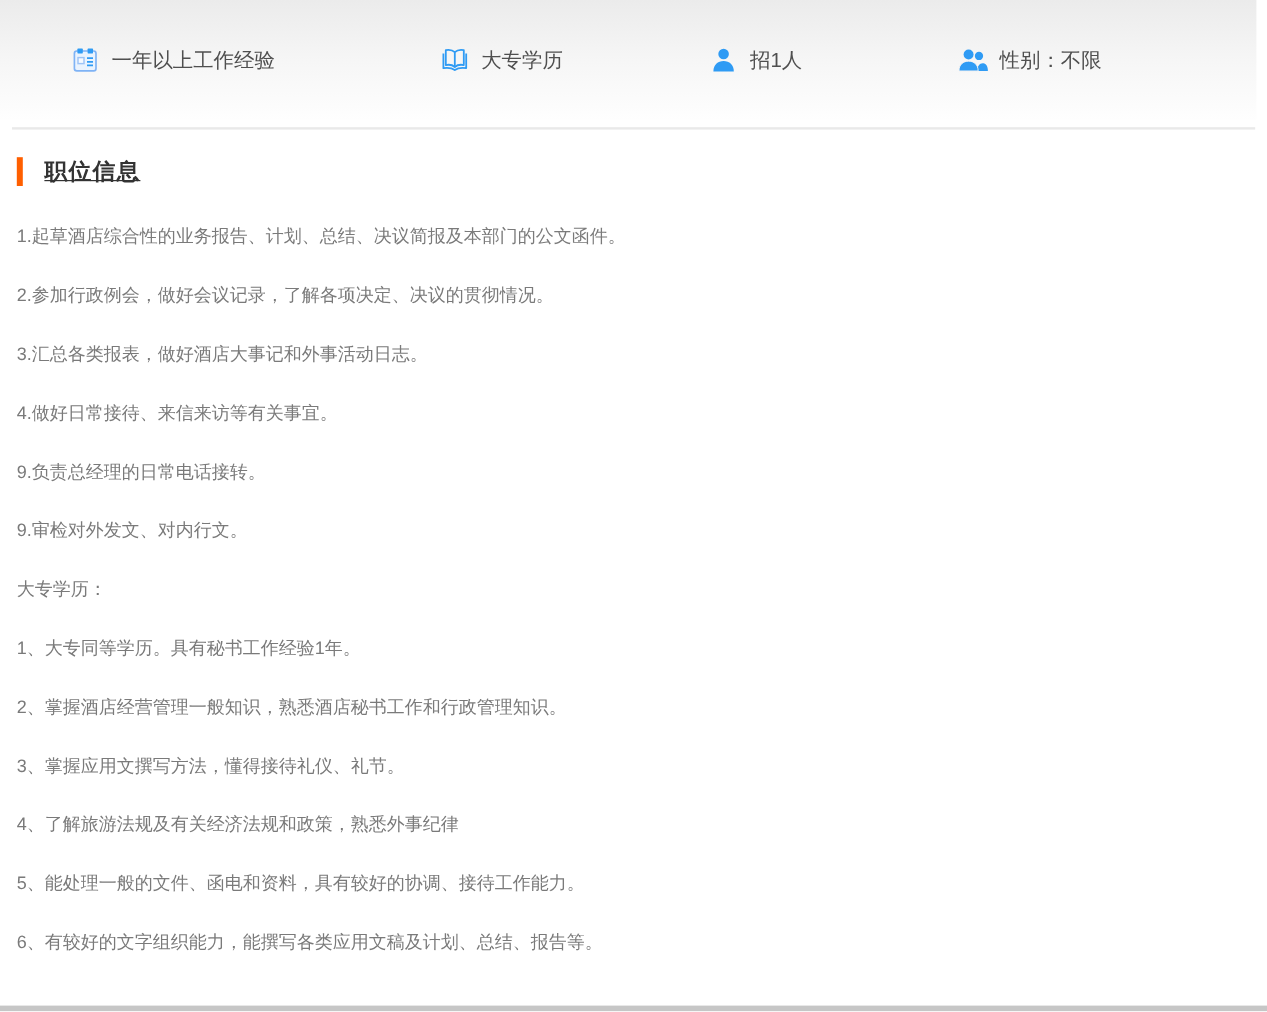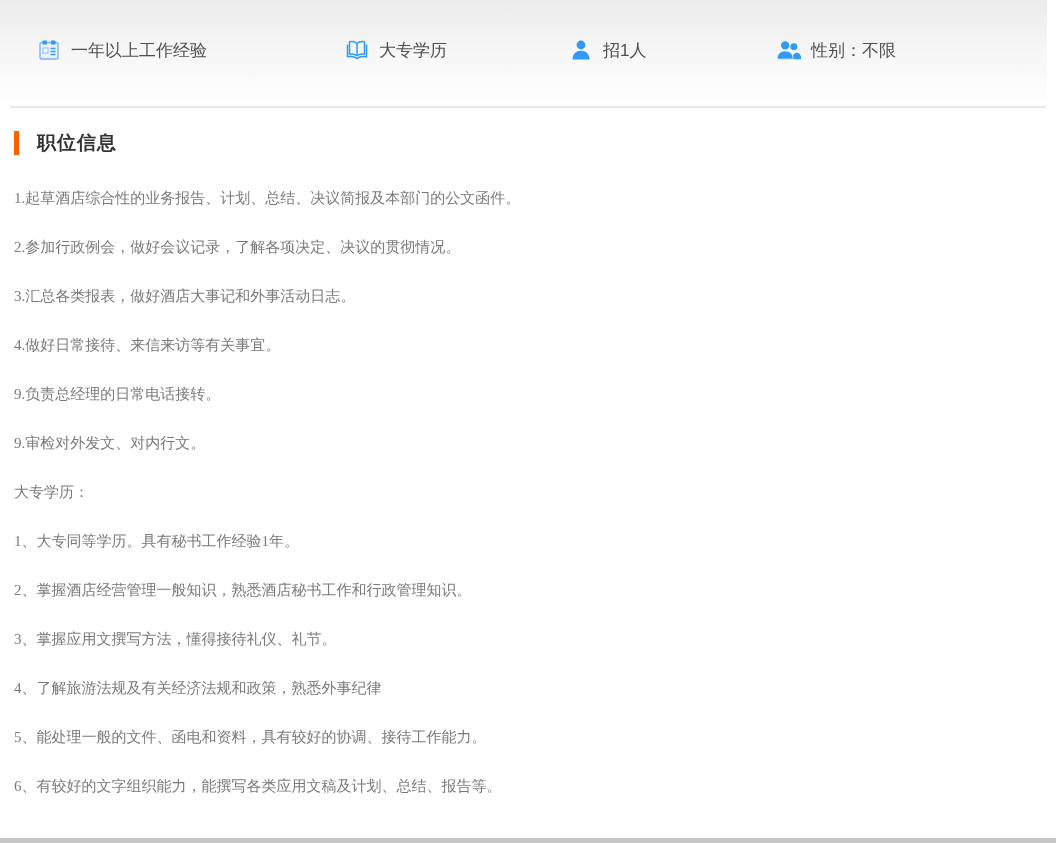--- a/index.html
+++ b/index.html
@@ -5,33 +5,33 @@
   html,body { margin:0; padding:0; background:#fff; }
   .page {
     position:relative; width:1056px; height:843px; overflow:hidden;
     background:#fff; font-family:"Liberation Sans","DejaVu Sans",sans-serif;
   }
   
   .req-section {
     height:100px; margin-right:9px;
     background:linear-gradient(180deg,#ebebeb 0%,#f5f5f5 45%,#fefefe 100%);
     display:grid; grid-template-columns:308px 224px 208px auto;
-    padding-left:36px; align-content:center;
+    padding-left:58px; align-content:center;
   }
   .badge { display:flex; align-items:center; gap:9px; height:50px; color:#4f4f4f; font-size:17px; }
   .badge .icon { width:26px; height:24px; flex:0 0 auto; display:flex; align-items:center; justify-content:center; }
   .badge .icon svg { display:block; }
   
   .divider { height:2px; background:#e9e9e9; margin:6px 10px 0 10px; }
   
   .section-header { display:flex; align-items:center; margin:22px 0 0 14px; height:26px; }
   .accent-bar { width:5px; height:24px; background:var(--accent,#ff5f00); margin-right:18px; }
-  .section-title { font-size:19px; font-weight:bold; color:#333; letter-spacing:1px; }
+  .section-title { font-size:19px; font-weight:bold; color:#333; letter-spacing:1px;text-decoration:underline; }
   
-  .content { padding:32px 24px 0 14px;font-family:Liberation Serif, serif; }
+  .content { padding:32px 24px 0 14px; }
   .content p { margin:0 0 29px 0; font-size:15px; line-height:20px; color:#7a7a7a; }
   
   .bottom-bar { position:absolute; left:0; right:0; bottom:0; height:5px; background:#c6c6c6; }
 </style>
 </head>
 <body>
 
 <div class="page" style="--accent: #ff5f00;">
 
   <div class="req-section">

